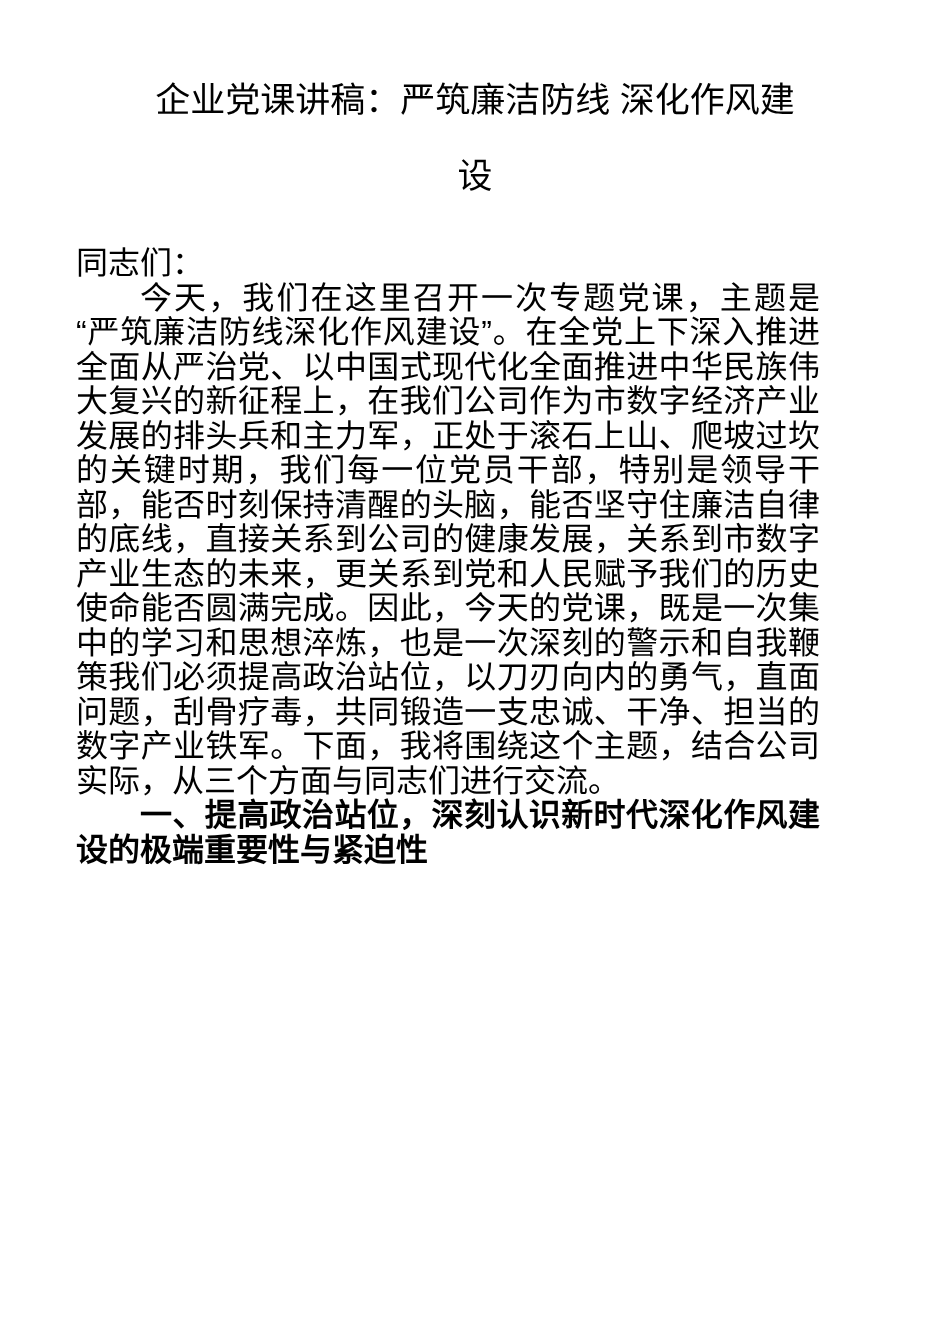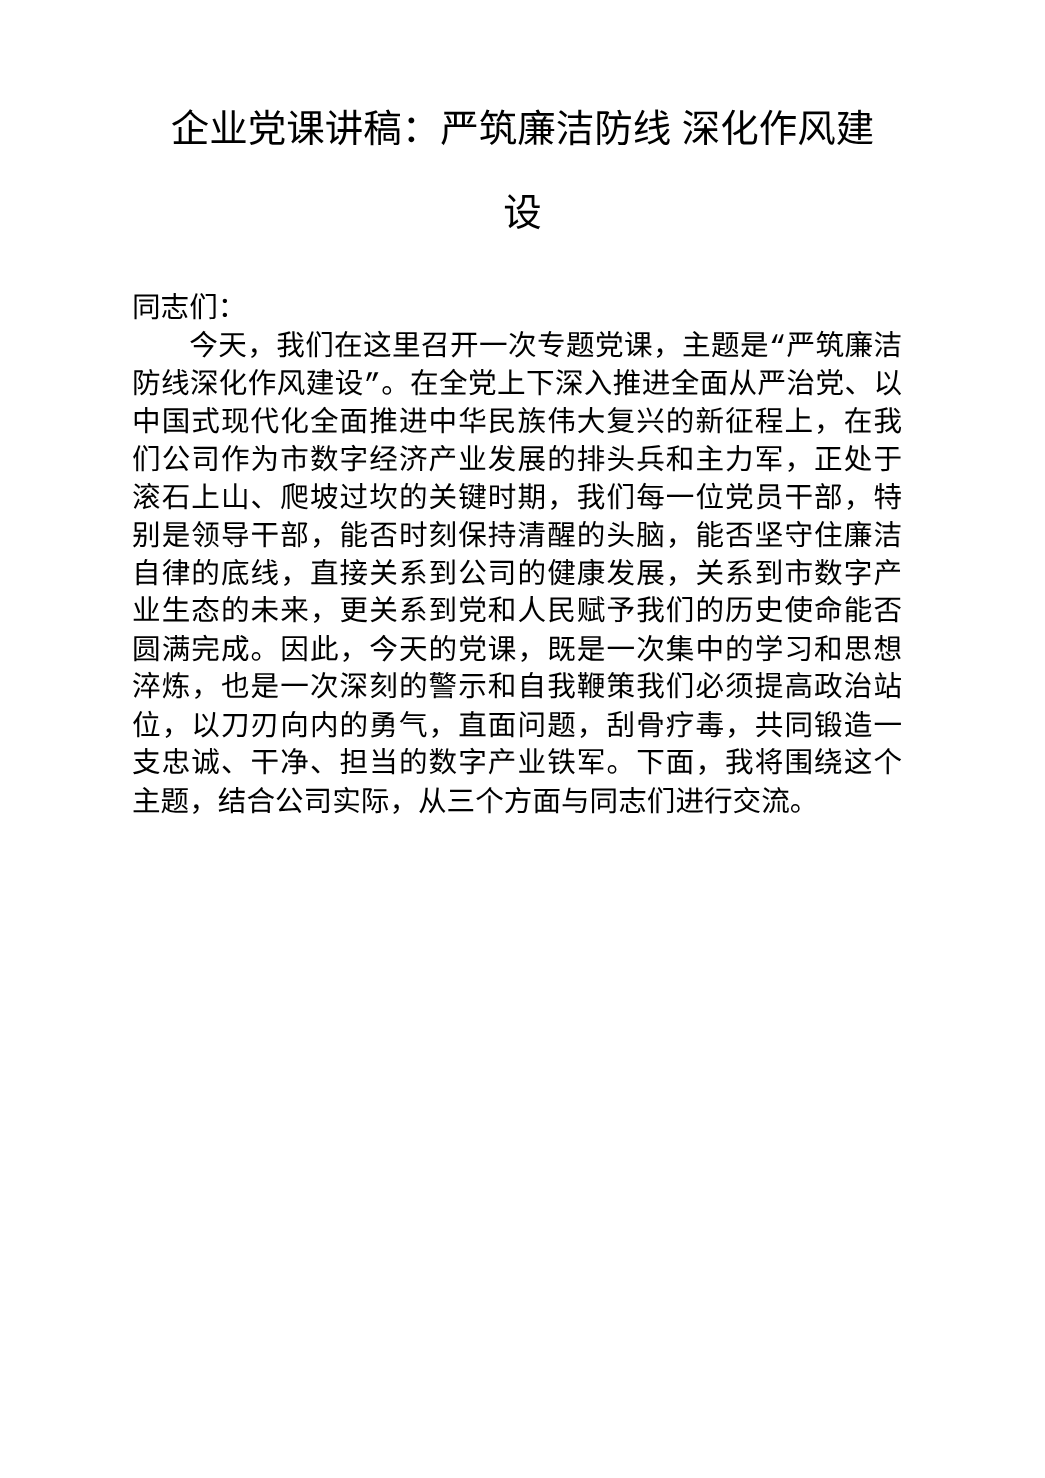--- a/index.html
+++ b/index.html
@@ -11,35 +11,34 @@
     position: relative;
     width: 950px;
     height: 1344px;
     background: #ffffff;
     color: #000000;
     font-family: "Liberation Sans", sans-serif;
     overflow: hidden;
   }
   .doc-title {
     margin: 0 145px;
-    padding-top: 80px;
+    padding-top: 62px;
     font-size: 35px;
     font-weight: normal;
     line-height: 76px;
     text-align: center;
     word-break: break-all;
     letter-spacing: 0;
   }
   .doc-body {
-    margin: 32px 130px 0 120px; 
-    font-size: 26px;
+    margin: 32px 130px 0 76px; 
+    font-size: 32px;
     line-height: 34.5px;
     text-align: justify;
     text-justify: inter-ideograph;
-    font-family: Liberation Mono, monospace;
   }
   .doc-body p {
     margin: 0;
     padding: 0;
   }
   .para-indent {
     text-indent: 2em;
   }
   .section-heading {
     font-weight: bold;
@@ -49,15 +48,16 @@
 <body>
 
 <div class="page">
   <h1 class="doc-title">企业党课讲稿：严筑廉洁防线 深化作风建设</h1>
 
   <div class="doc-body">
     <p class="salutation">同志们：</p>
 
     <p class="para-indent">今天，我们在这里召开一次专题党课，主题是“严筑廉洁防线深化作风建设”。在全党上下深入推进全面从严治党、以中国式现代化全面推进中华民族伟大复兴的新征程上，在我们公司作为市数字经济产业发展的排头兵和主力军，正处于滚石上山、爬坡过坎的关键时期，我们每一位党员干部，特别是领导干部，能否时刻保持清醒的头脑，能否坚守住廉洁自律的底线，直接关系到公司的健康发展，关系到市数字产业生态的未来，更关系到党和人民赋予我们的历史使命能否圆满完成。因此，今天的党课，既是一次集中的学习和思想淬炼，也是一次深刻的警示和自我鞭策我们必须提高政治站位，以刀刃向内的勇气，直面问题，刮骨疗毒，共同锻造一支忠诚、干净、担当的数字产业铁军。下面，我将围绕这个主题，结合公司实际，从三个方面与同志们进行交流。</p>
 
+    <p class="para-indent section-heading">一、提高政治站位，深刻认识新时代深化作风建设的极端重要性与紧迫性</p>
 
   </div>
 </div>
 
 </body></html>

